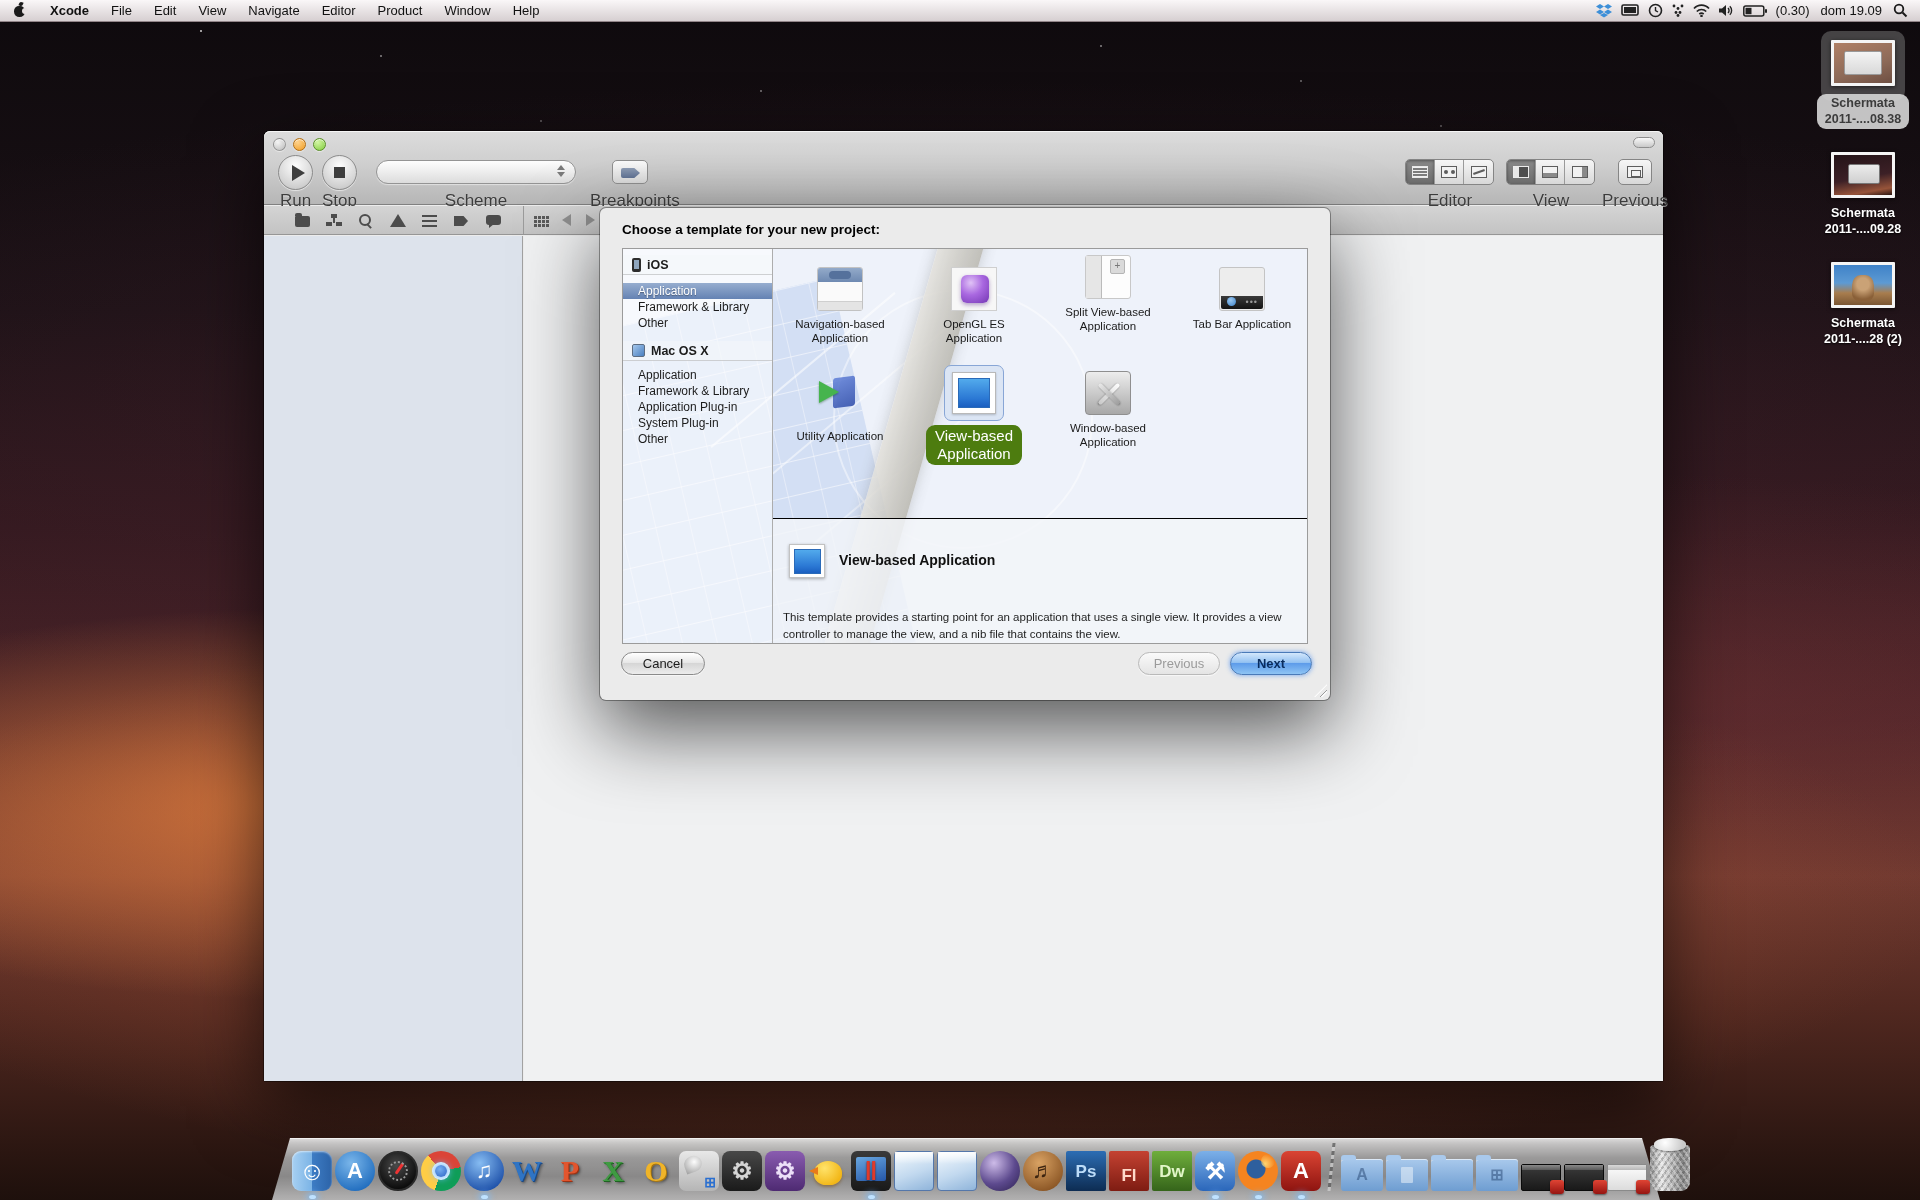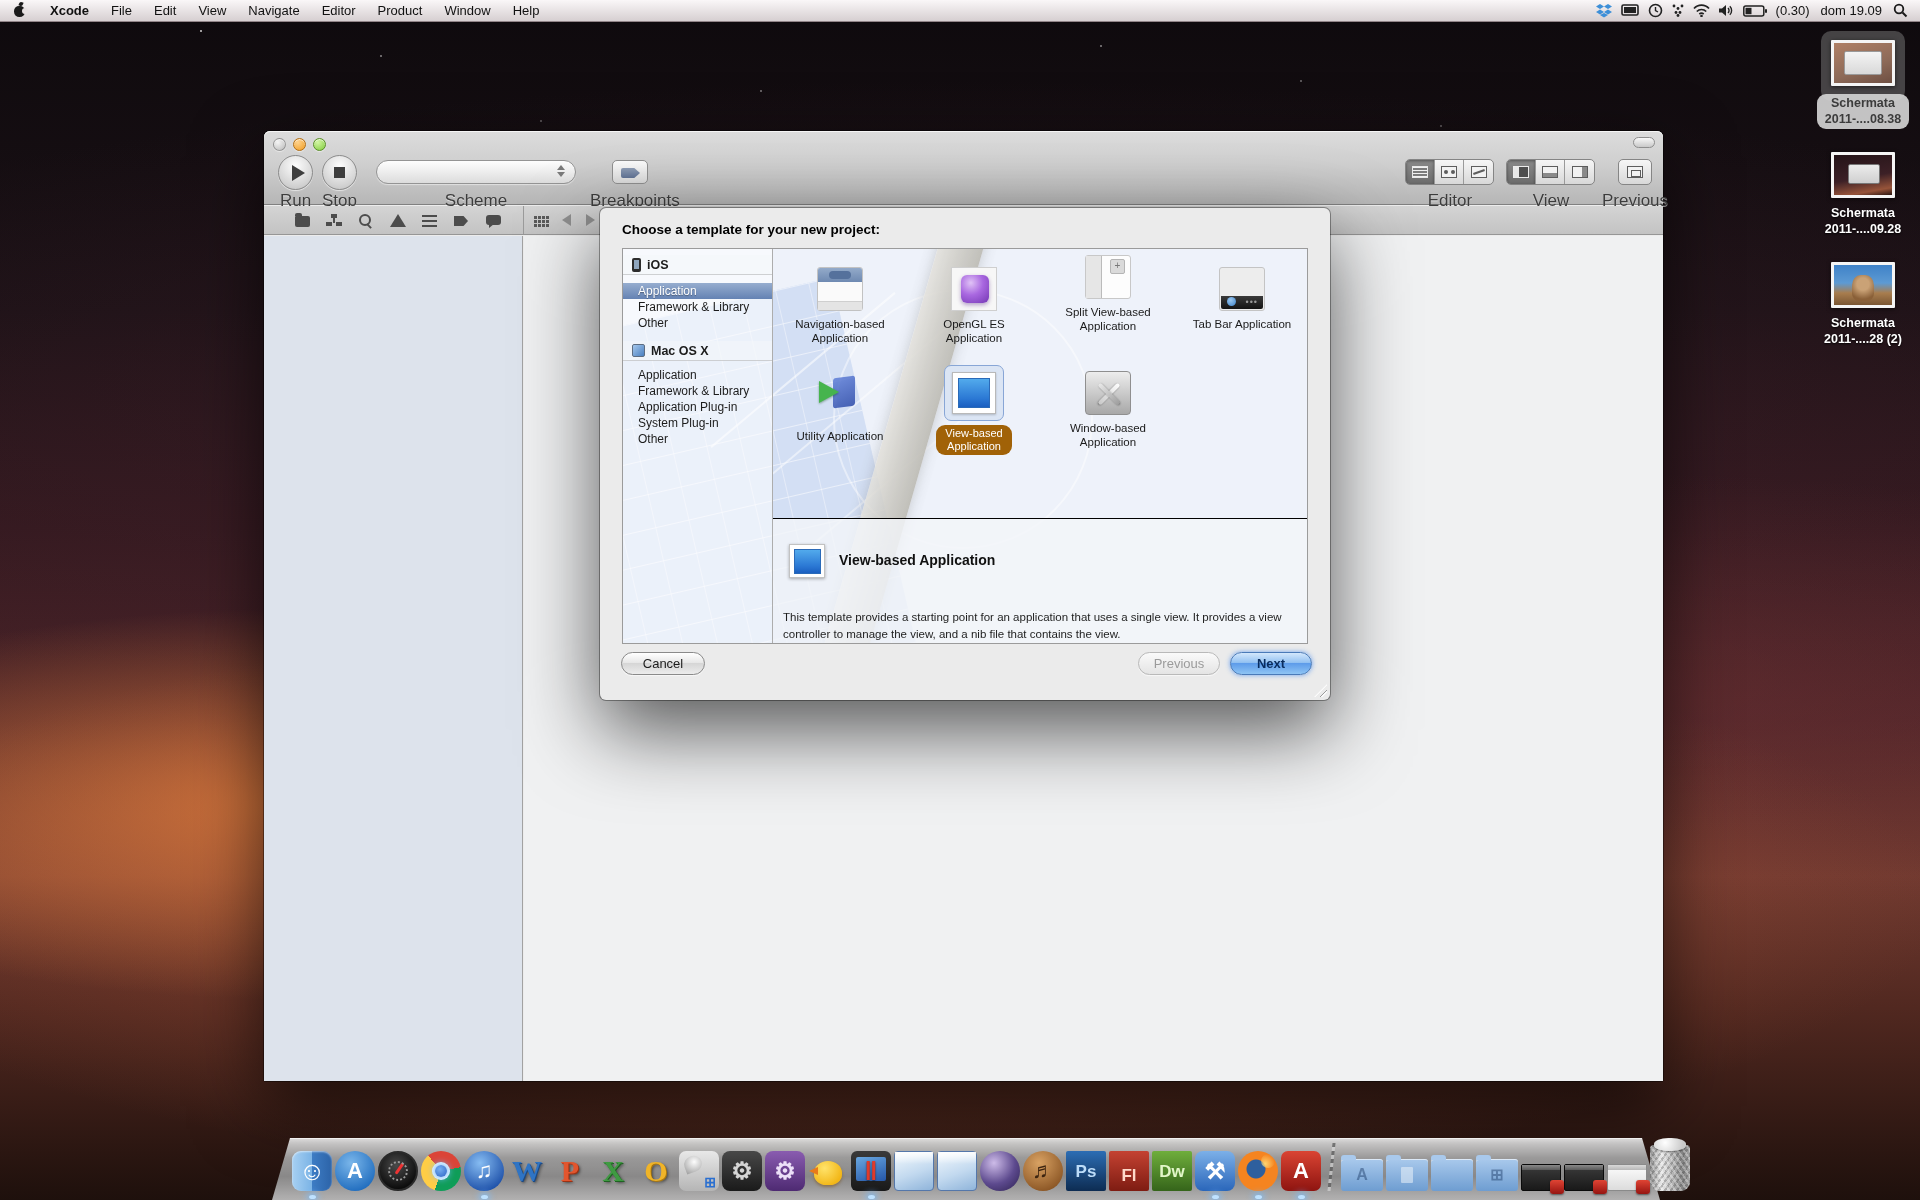--- a/index.html
+++ b/index.html
@@ -157,21 +157,21 @@
   .ic-util { background:none; }
   .ic-util .pane { position:absolute; left:16px; top:6px; width:22px; height:30px; background:linear-gradient(160deg,#5f7fd8,#2c4aa8); opacity:.85; border-radius:3px; transform:skewY(-8deg); }
   .ic-util .arrow { position:absolute; left:2px; top:10px; width:0; height:0; border-left:20px solid #46b44e; border-top:11px solid transparent; border-bottom:11px solid transparent; filter:drop-shadow(0 1px 1px rgba(0,60,0,.4)); }
   .sel-wrap { margin:0 auto 4px; width:60px; height:56px; background:#dbe5f4; border:1px solid #88a6d6; border-radius:7px; display:flex; align-items:center; justify-content:center; }
   .card { width:44px; height:42px; background:#fff; border:1px solid #b9b9b9; display:flex; align-items:center; justify-content:center; box-shadow:0 1px 2px rgba(0,0,0,.2); }
   .bluesq { width:32px; height:30px; background:linear-gradient(180deg,#52aaec 0%,#2b78d4 70%,#1b5fc0 100%); border:1px solid #2a6ab8; }
   .ic-winb { background:linear-gradient(180deg,#ededed 0%,#a8a8a8 100%); border:1px solid #8f8f8f; border-radius:4px; }
   .ic-winb::before, .ic-winb::after { content:""; position:absolute; left:21px; top:8px; width:4px; height:28px; border-radius:2px; background:linear-gradient(180deg,#fdfdfd,#c9c9c9); box-shadow:0 1px 2px rgba(0,0,0,.45); }
   .ic-winb::before { transform:rotate(45deg); }
   .ic-winb::after { transform:rotate(-45deg); background:linear-gradient(180deg,#e8e8e8,#9e9e9e); }
-  .chip { display:inline-block; background:#a16207; color:#fff; border-radius:9px; padding:2px 9px; font-size:11px; line-height:1.2; }
+  .chip { display:inline-block; background:#4d7c0f; color:#fff; border-radius:9px; padding:2px 9px; font-size:15px; line-height:1.2; }
   .descpane { position:absolute; left:150px; right:0; top:269px; bottom:0; border-top:1px solid #000000; background:rgba(243,245,249,.82); }
   .desc-card { position:absolute; left:16px; top:25px; width:36px; height:34px; background:#fff; border:1px solid #c2c2c2; box-shadow:0 1px 3px rgba(0,0,0,.3); display:flex; align-items:center; justify-content:center; }
   .desc-card .bluesq { width:27px; height:25px; }
   .desc-title { position:absolute; left:66px; top:33px; font-size:14px; font-weight:bold; color:#111; }
   .desc-body { position:absolute; left:10px; top:90px; width:520px; font-size:11.5px; line-height:1.5; color:#1e1e1e; }
   .btn { position:absolute; top:444px; height:23px; border-radius:12px; font-size:13px; text-align:center; line-height:21px; color:#1c1c1c;
     background:linear-gradient(180deg,#ffffff 0%,#e8e8e8 45%,#d6d6d6 50%,#ececec 100%); border:1px solid #8a8a8a; box-shadow:0 1px 1px rgba(255,255,255,.6); }
   .btn.disabled { color:#9b9b9b; background:linear-gradient(180deg,#fafafa,#e4e4e4); border-color:#b9b9b9; }
   .btn.primary { color:#092c5e; font-weight:bold; border-color:#4a7ab8;
     background:linear-gradient(180deg,#d3e7fc 0%,#94c2f2 45%,#5e9cea 50%,#8ec4f4 100%); box-shadow:0 0 5px rgba(90,150,240,.85); }

